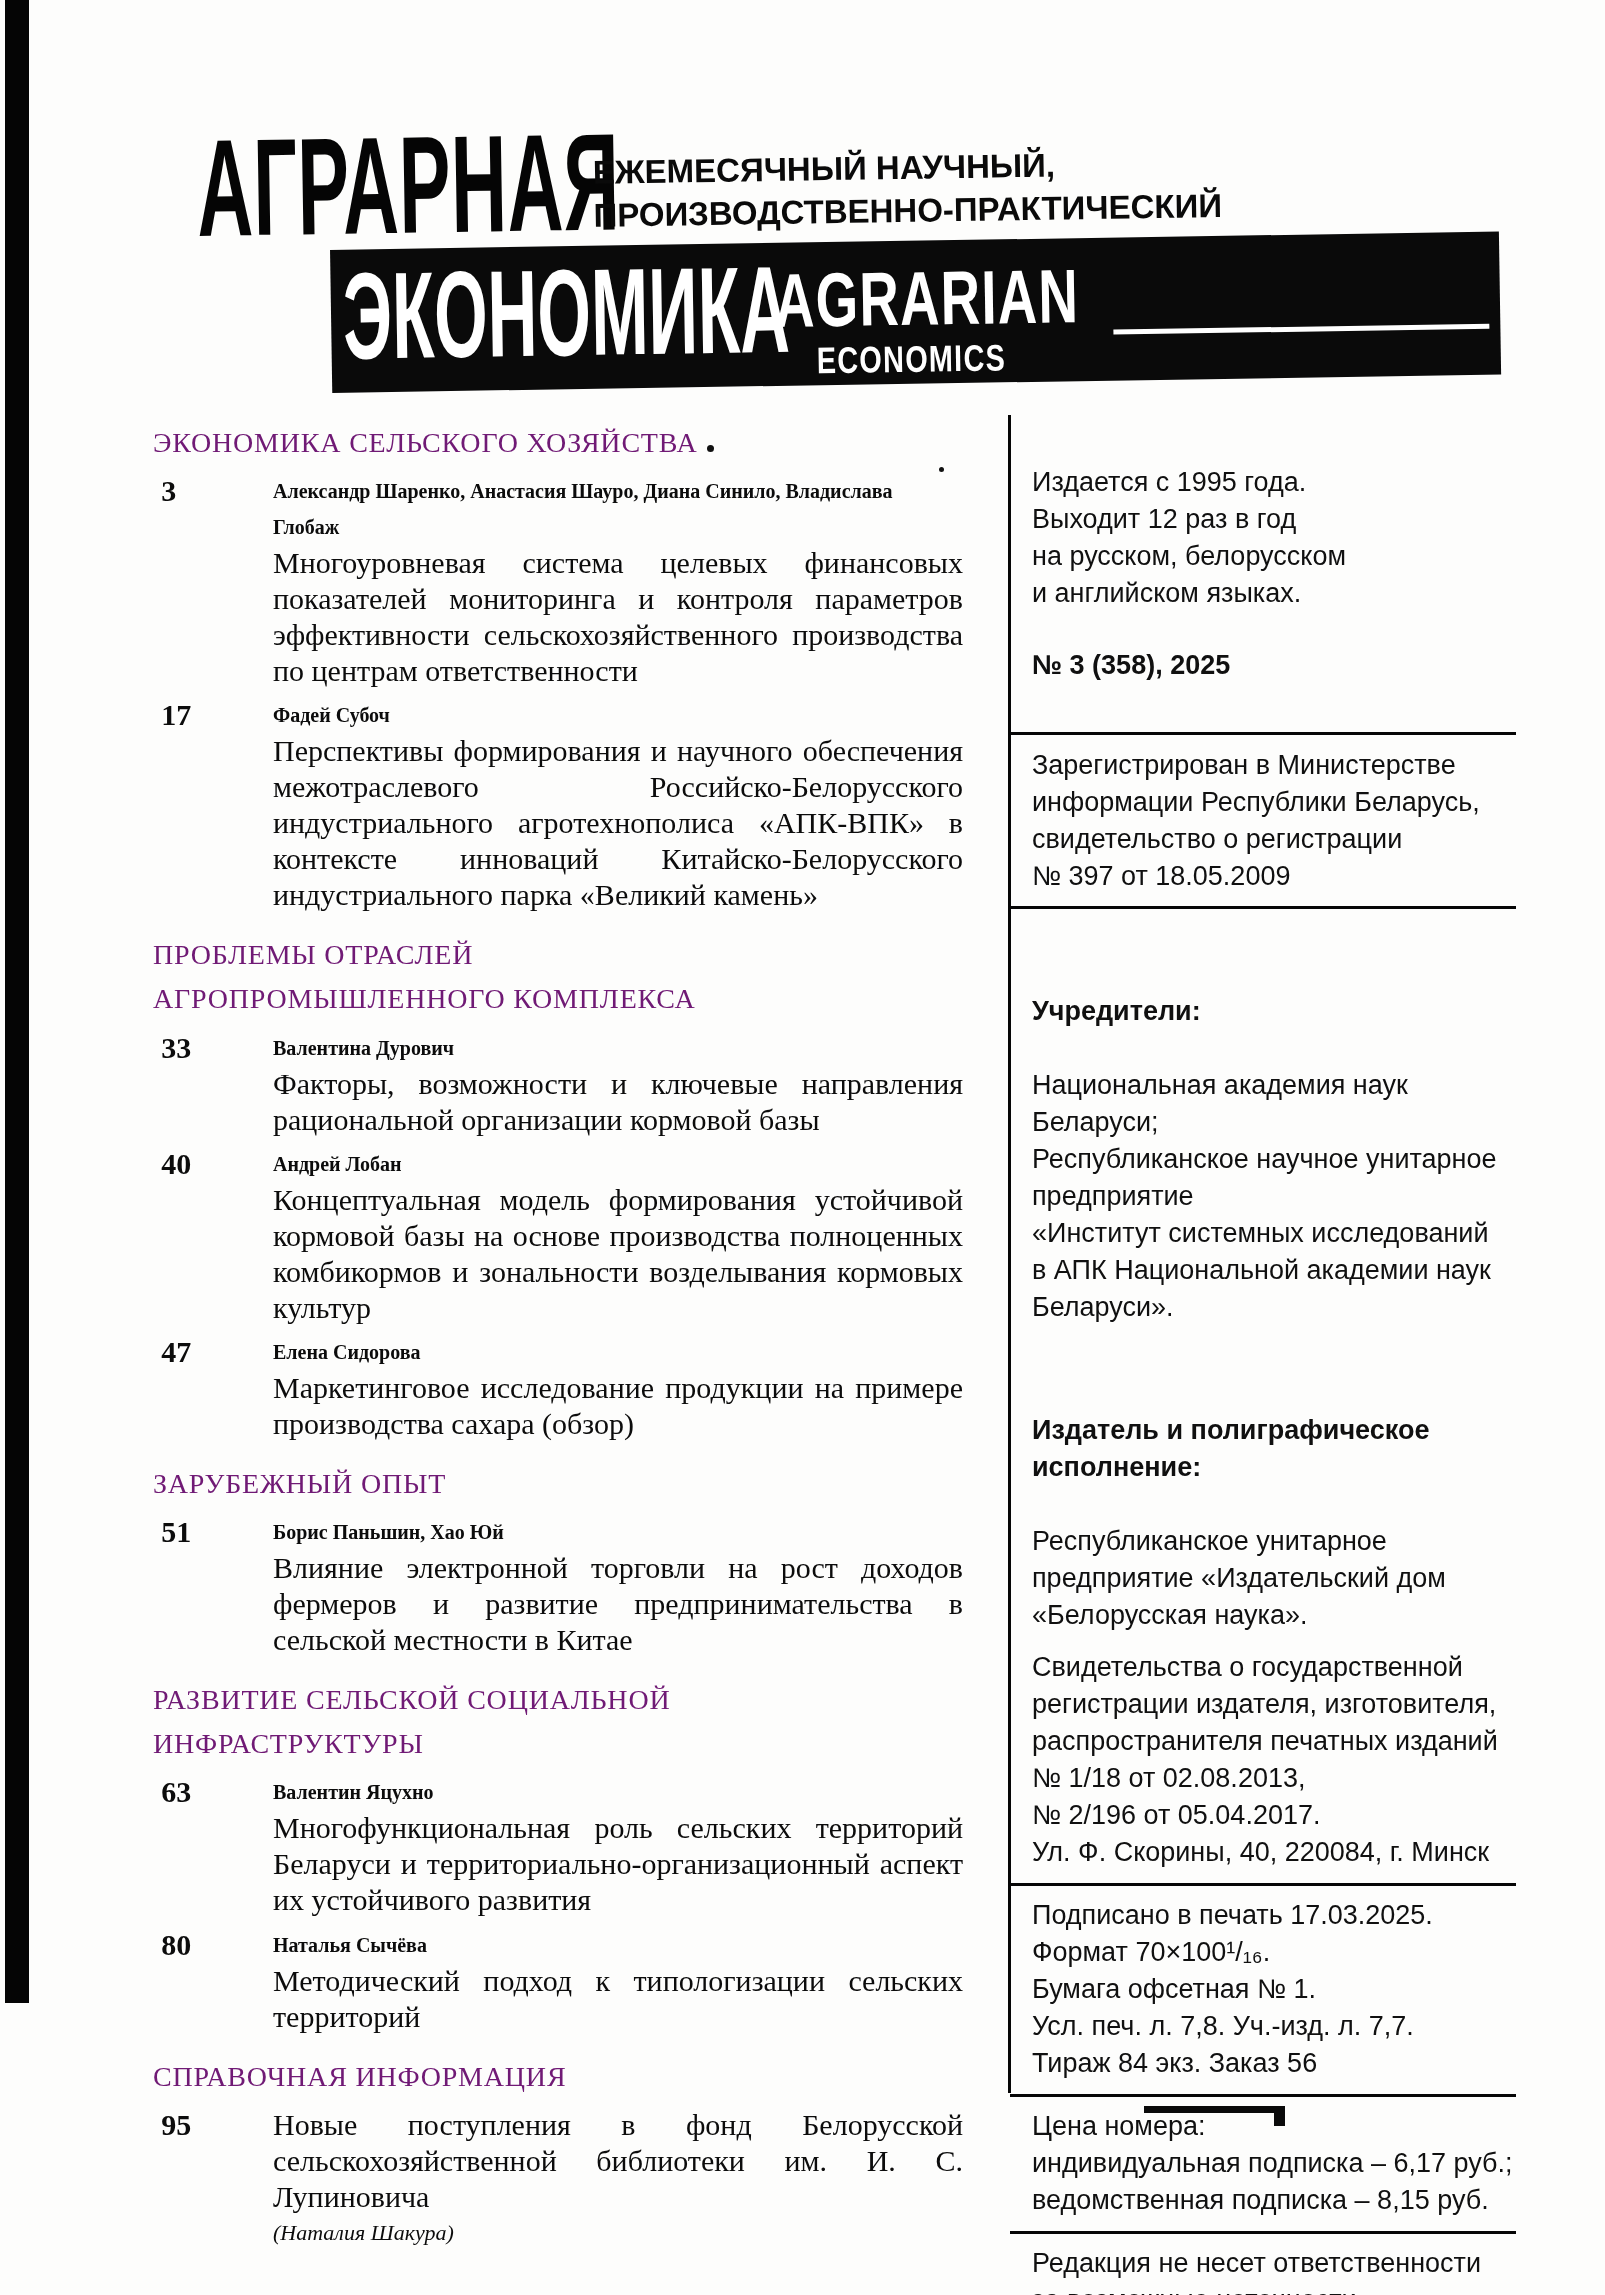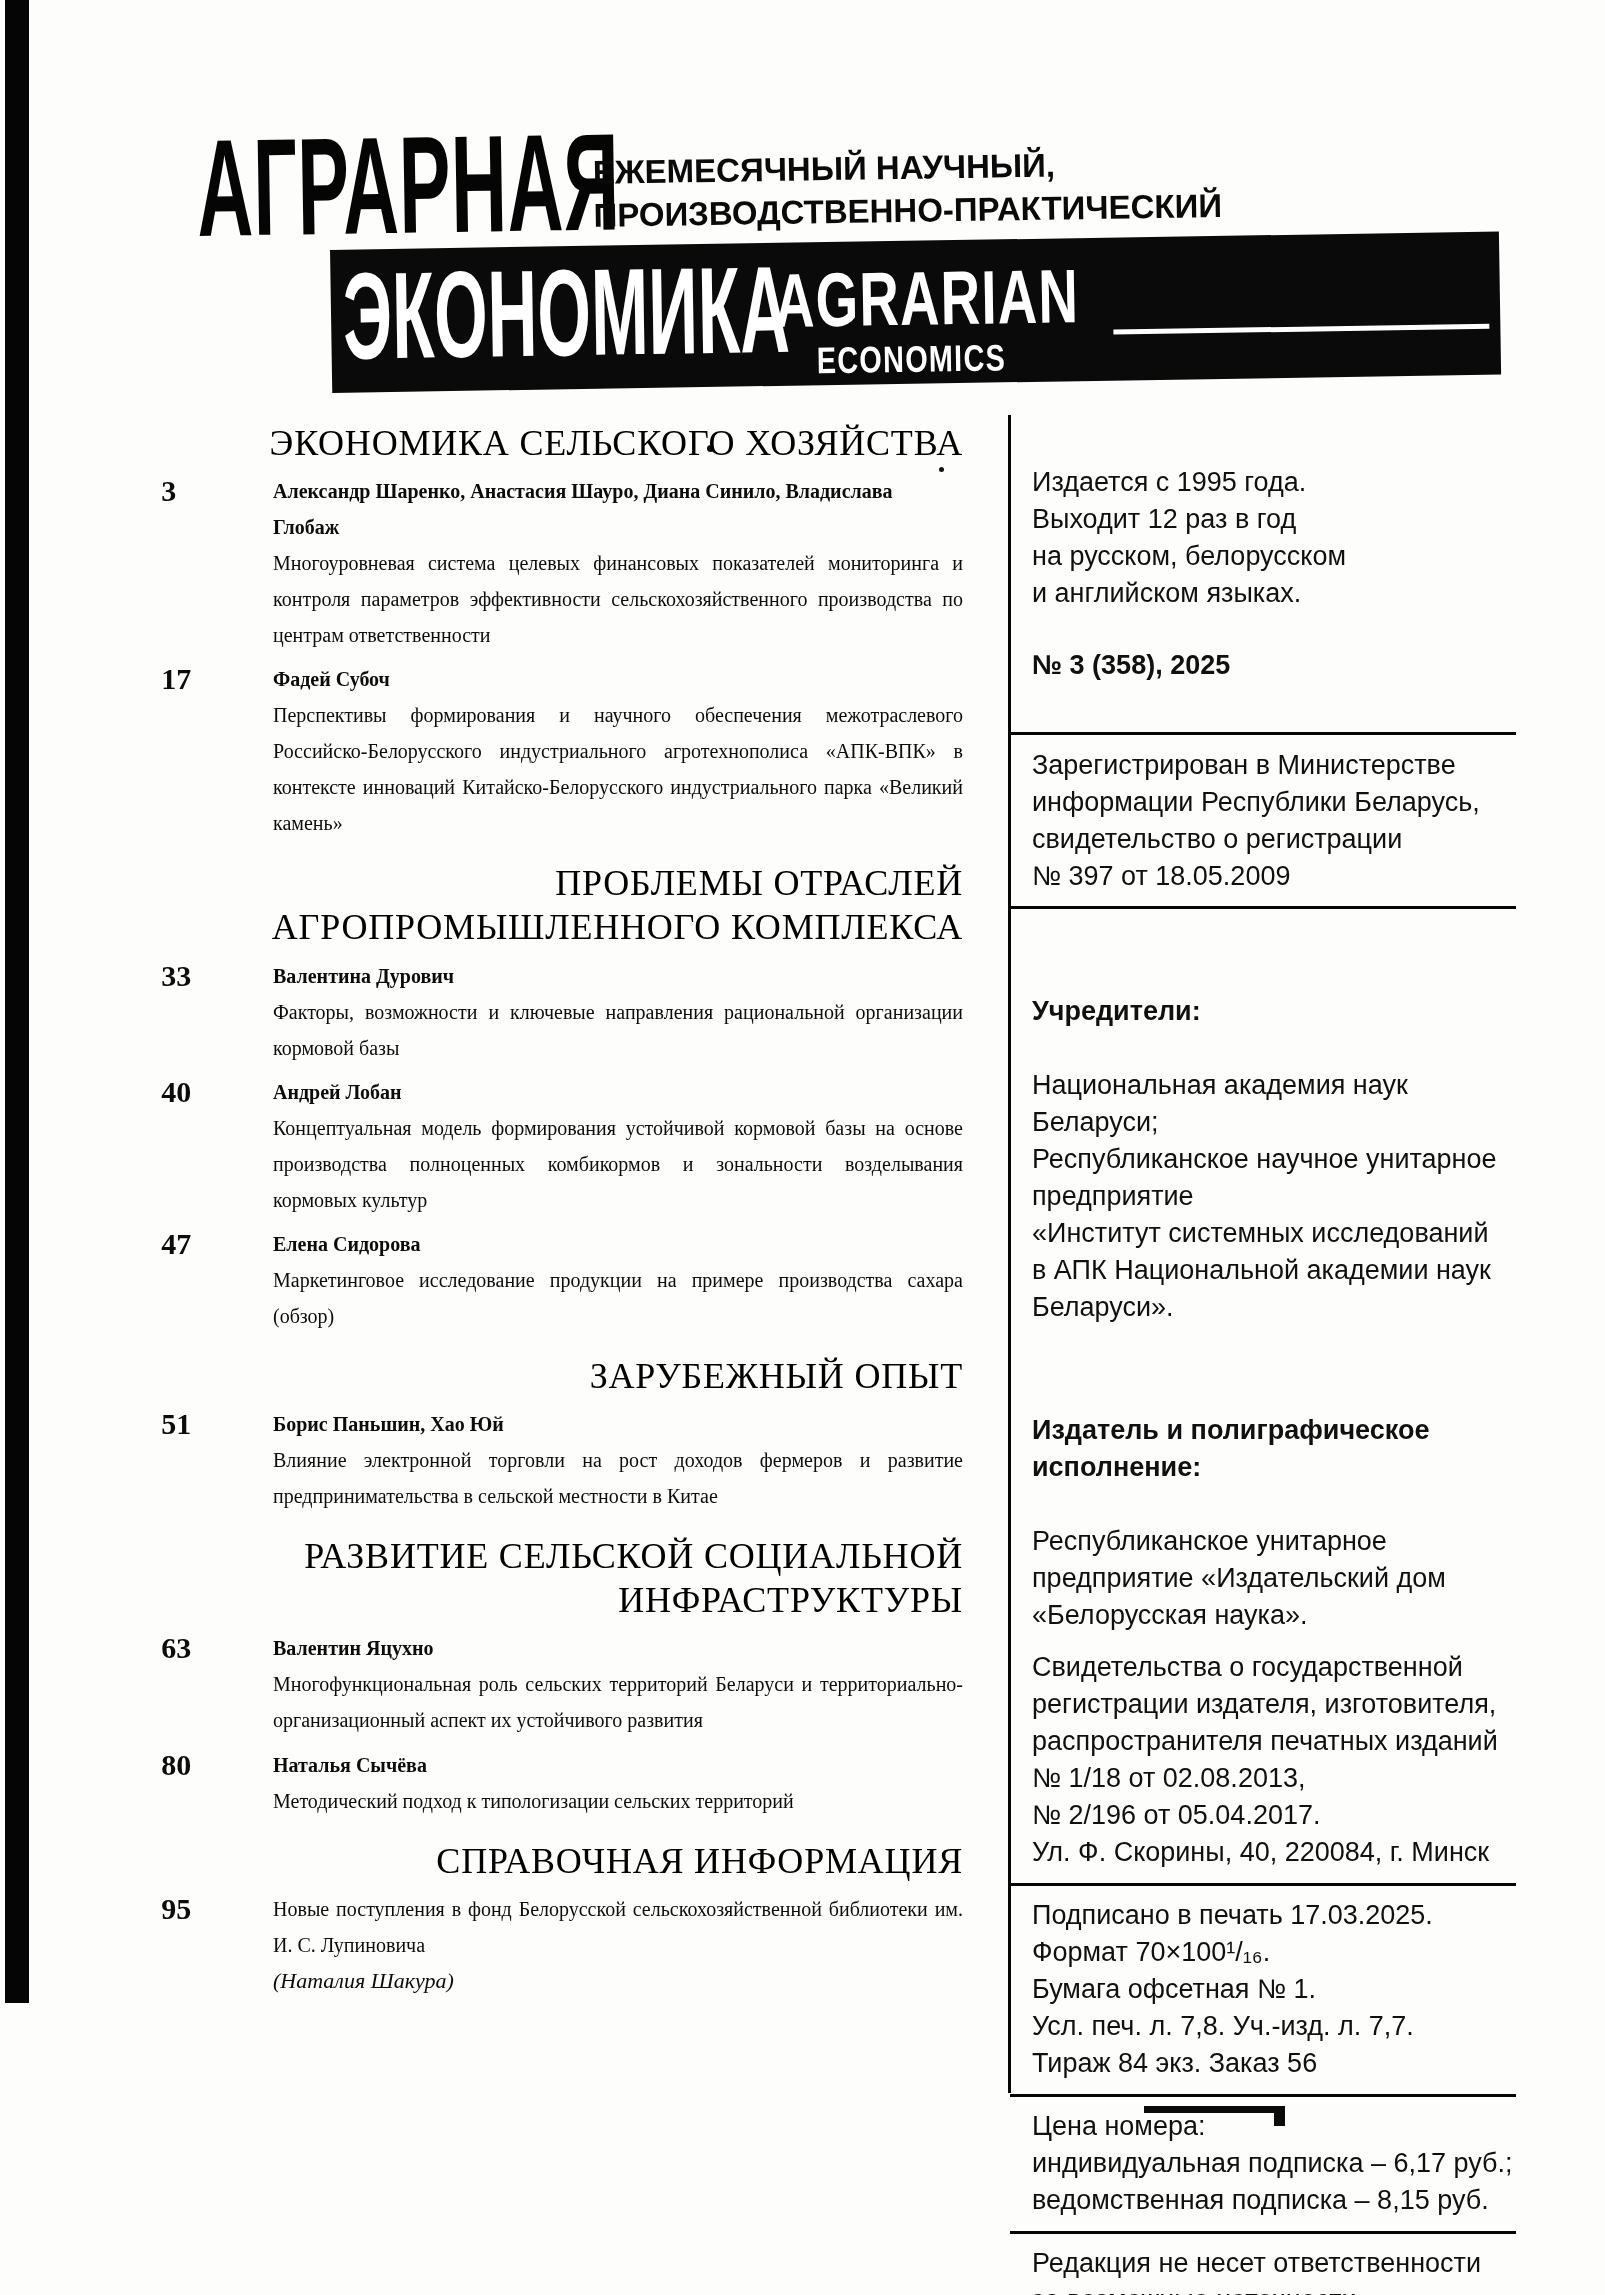--- a/index.html
+++ b/index.html
@@ -41,28 +41,28 @@
   .brand-en-sub{
     position:absolute;left:485px;top:100px;color:#fff;
     font-family:"Liberation Sans","DejaVu Sans",sans-serif;font-weight:bold;
     font-size:37px;line-height:37px;transform:scaleX(0.78);transform-origin:left top;white-space:nowrap;letter-spacing:1.6px;
   }
   .banner-white-line{position:absolute;left:782px;top:92px;width:376px;height:5px;background:#fff;}
 
   
   .toc{position:absolute;left:153px;top:421px;width:810px;}
   .section-title{
-    font-size:36px;line-height:44px;letter-spacing:0.8px;white-space:pre-line;
-    margin:20px 0 8.2px 0;color:#000000;text-align:right;
+    font-size:28px;line-height:44px;letter-spacing:0.8px;white-space:pre-line;
+    margin:20px 0 8.2px 0;color:#701a75;
   }
   .section:first-child .section-title{margin-top:0;}
   .entry{display:grid;grid-template-columns:120px 1fr;margin-top:8.2px;}
   .entry .pg{font-size:30px;line-height:36px;font-weight:bold;padding-left:8.2px;}
   .entry .authors{font-size:20px;line-height:36px;font-weight:bold;}
-  .entry .title{font-size:20px;line-height:36px;text-align:justify;}
+  .entry .title{font-size:30px;line-height:36px;text-align:justify;}
   .entry .note{font-size:22px;line-height:36px;font-style:italic;}
 
   
   .divider{position:absolute;left:1008px;top:415px;width:2.5px;height:1678px;background:#060606;}
   .imprint{
     position:absolute;left:1010px;top:415px;width:506px;
     font-family:"Liberation Sans","DejaVu Sans",sans-serif;
     font-size:27px;line-height:37px;color:#101010;
   }
   .imprint .block{padding:11.5px 0 11.5px 22px;white-space:pre-line;}

